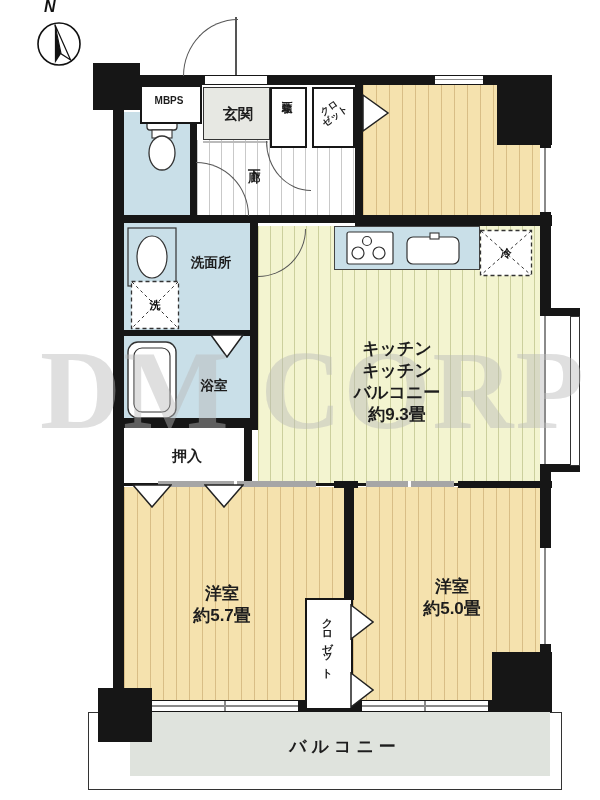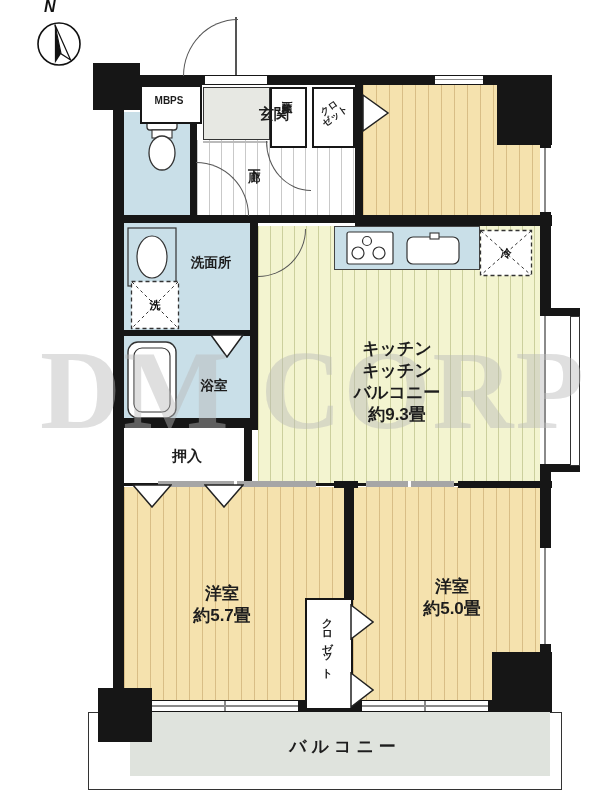--- a/index.html
+++ b/index.html
@@ -180,21 +180,21 @@
     </svg></div>
   <div class="fix" style="left:130px;top:280px;">
     <svg width="50" height="50">
       <rect x="1.5" y="1.5" width="47" height="47" fill="#fff" stroke="#333" stroke-width="1.3" stroke-dasharray="4 3"></rect>
       <line x1="2" y1="2" x2="48" y2="48" stroke="#333" stroke-width="1" stroke-dasharray="3 3"></line>
       <line x1="48" y1="2" x2="2" y2="48" stroke="#333" stroke-width="1" stroke-dasharray="3 3"></line>
       <text x="25" y="29" text-anchor="middle" font-size="11" font-weight="bold" fill="#111">洗</text>
     </svg></div>
 
   <div class="lbl" style="left:141px;top:94px;width:56px;font-size:10px;">MBPS</div>
-  <div class="lbl" style="left:203px;top:104px;width:70px;font-size:15px;padding-left:36px;">玄関</div>
+  <div class="lbl" style="left:203px;top:104px;width:70px;font-size:15px;">玄関</div>
   <div class="lbl vtext" style="left:280px;top:93px;font-size:10.5px;letter-spacing:1px;">下駄箱</div>
   <div class="lbl" style="left:306px;top:102px;width:52px;font-size:9.5px;line-height:1.05;transform:rotate(-36deg);">
     <span>クロ</span><br>
     <span>ゼット</span>
   </div>
   <div class="lbl vtext" style="left:246px;top:160px;font-size:12.5px;">廊下</div>
   <div class="lbl" style="left:178px;top:254px;width:66px;font-size:13.5px;">洗面所</div>
   <div class="lbl" style="left:190px;top:377px;width:48px;font-size:13.5px;">浴室</div>
   <div class="lbl" style="left:152px;top:446px;width:70px;font-size:15px;">押入</div>
   <div class="lbl" style="left:317px;top:338px;width:160px;font-size:17px;">

